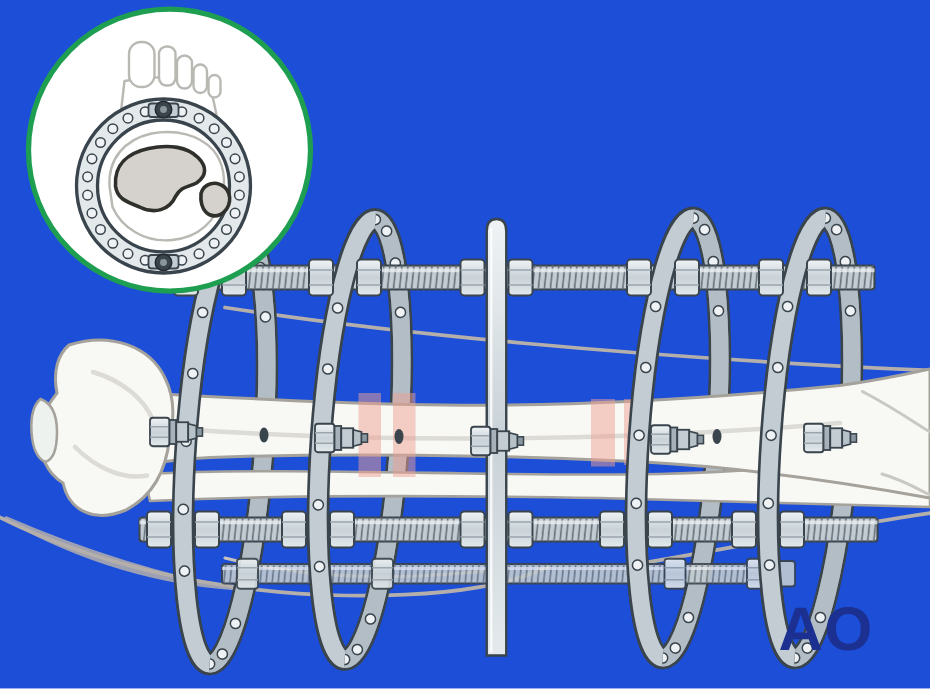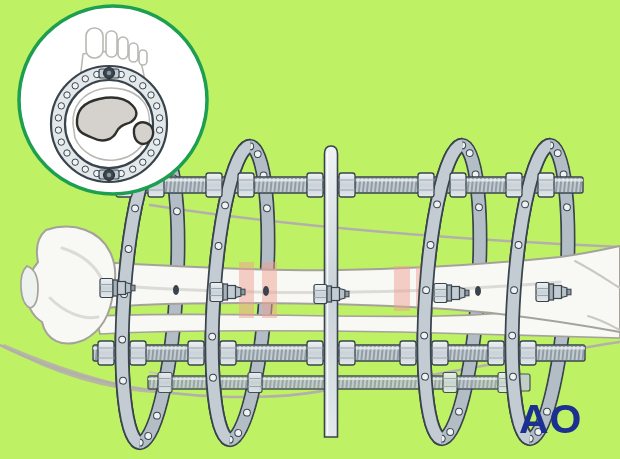--- a/index.html
+++ b/index.html
@@ -1,16 +1,16 @@
 <!DOCTYPE html>
 <html style="--accent-green: #1e9e50; --fracture-pink: #ee9f94; --metal-fill: #c3ccd3; --metal-dark: #a6b1b9; --metal-edge: #39444c; --nut-fill: #dfe5e9; --bone-fill: #f8f8f5; --bone-edge: #a5a29b; --tissue-fill: #d5d2cd; --tissue-edge: #2f2f2b; --leg-line: #b4afab; --logo-blue: #1b3090;"><head>
 <meta charset="utf-8">
 <style>
   html,body{margin:0;padding:0;background:#fff;}
-  .canvas{position:relative;width:620px;height:459px;background:#bef264;overflow:hidden;
+  .canvas{position:relative;width:620px;height:459px;background:#1d4ed8;overflow:hidden;
           font-family:"Liberation Sans",sans-serif;}
   svg{display:block;}
   
   .ring-outer{fill:none;stroke:var(--metal-edge);}
   .ring-band{fill:none;stroke:var(--metal-fill);}
   .ring-rear{fill:none;stroke:var(--metal-dark);opacity:.55;}
   .hole{fill:#eef2f4;stroke:var(--metal-edge);stroke-width:1;}
   .rod-base{fill:var(--metal-fill);stroke:var(--metal-edge);stroke-width:1.4;}
   .rod-hi{fill:#edf1f4;opacity:.75;}
   .facet{stroke:#9aa5ad;stroke-width:1;fill:none;}

